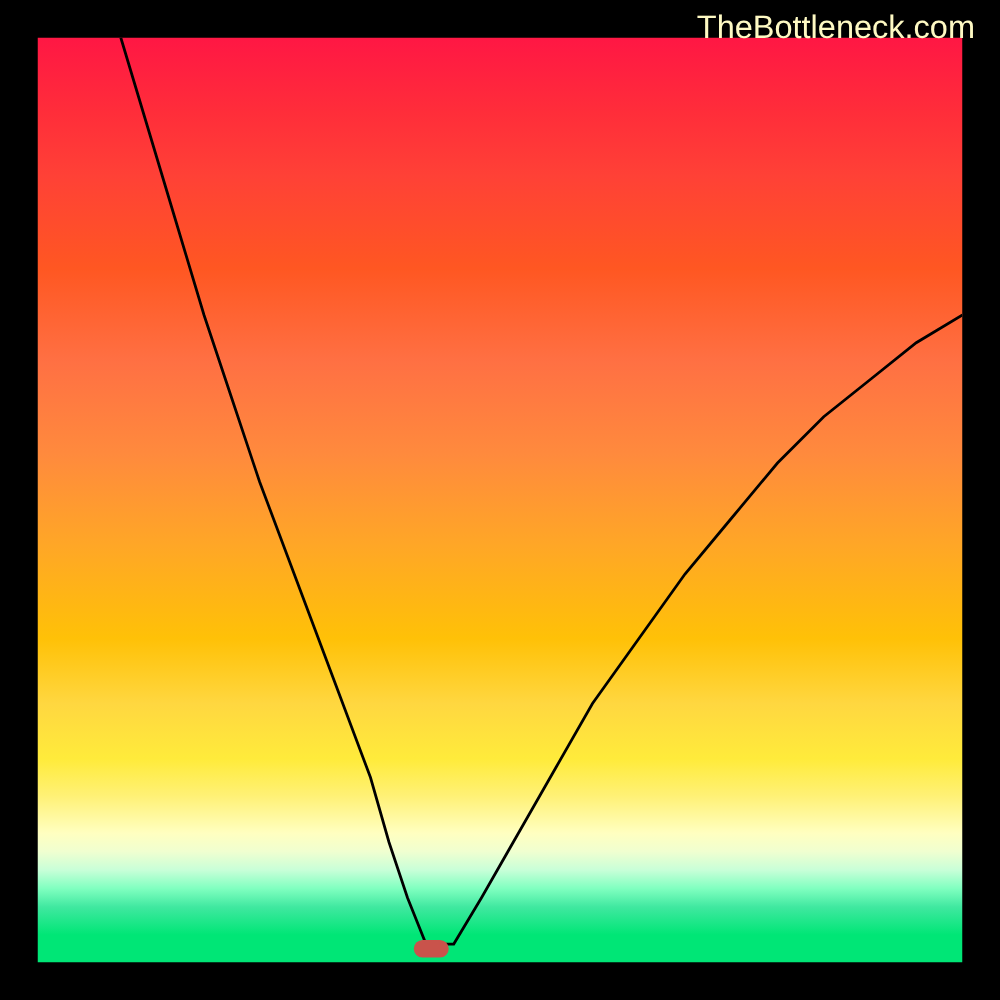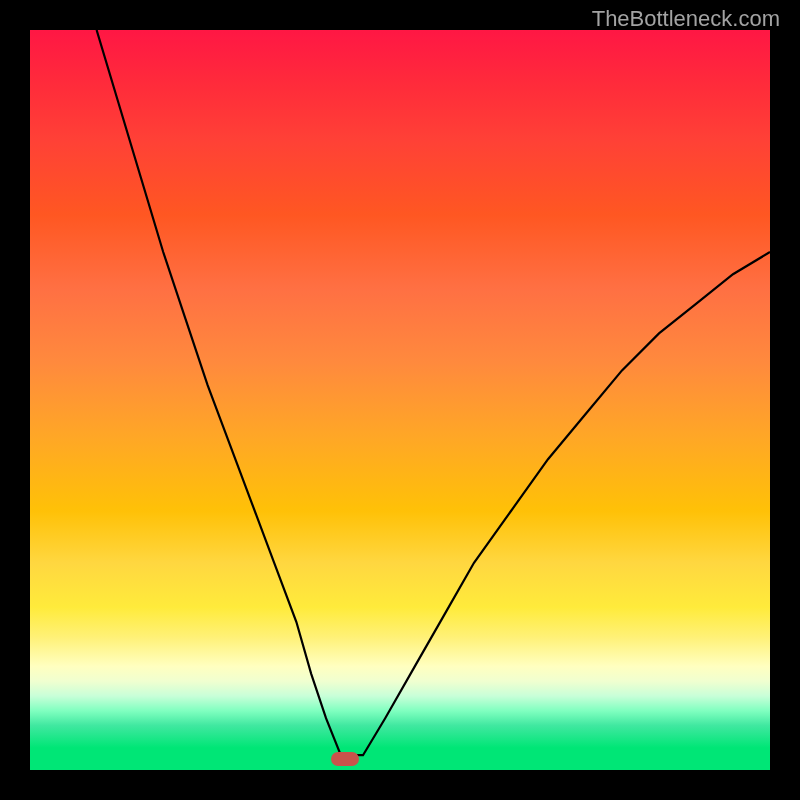--- a/index.html
+++ b/index.html
@@ -8,22 +8,22 @@
     height: 800px;
     background: #000;
     position: relative;
     font-family: Arial, sans-serif;
     overflow: hidden;
   }
   .watermark {
     position: absolute;
     top: 6px;
     right: 20px;
-    color: #a3a3a3;
-    font-size: 22px;
+    color: #fef9c3;
+    font-size: 26px;
     font-weight: 500;
     z-index: 10;
   }
   .plot-area {
     position: absolute;
     left: 30px;
     top: 30px;
     width: 740px;
     height: 740px;
     overflow: hidden;

